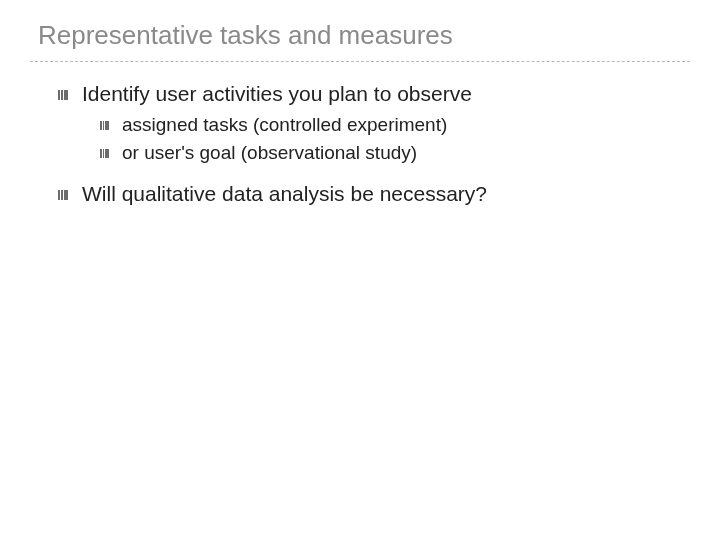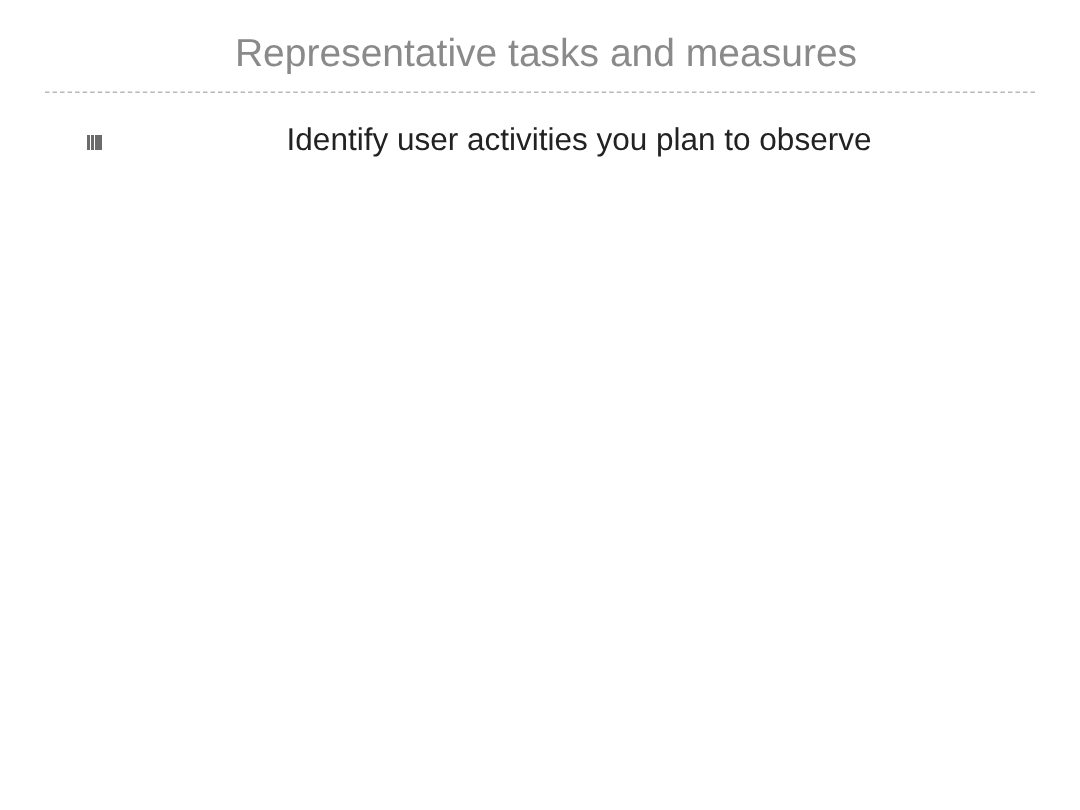--- a/index.html
+++ b/index.html
@@ -7,21 +7,20 @@
     padding: 0;
     width: 720px;
     height: 540px;
     background: #ffffff;
     font-family: Arial, Helvetica, sans-serif;
     overflow: hidden;
   }
   .slide {
     padding: 20px 30px 20px 30px;
     box-sizing: border-box;
-    text-align: center;
   }
   .title {
     font-size: 26px;
     color: #8a8a8a;
     font-weight: 400;
     margin: 0 0 10px 0;
     padding-left: 8px;
   }
   .divider {
     border: none;
@@ -85,15 +84,20 @@
 </style>
 </head>
 <body>
 
 <div class="slide">
   <h1 class="title">Representative tasks and measures</h1>
   <hr class="divider">
   <ul class="main">
     <li>
       <span>Identify user activities you plan to observe</span>
+      <ul class="sub">
+        <li>assigned tasks (controlled experiment)</li>
+        <li>or user's goal (observational study)</li>
+      </ul>
     </li>
+    <li>Will qualitative data analysis be necessary?</li>
   </ul>
 </div>
 
 </body></html>

